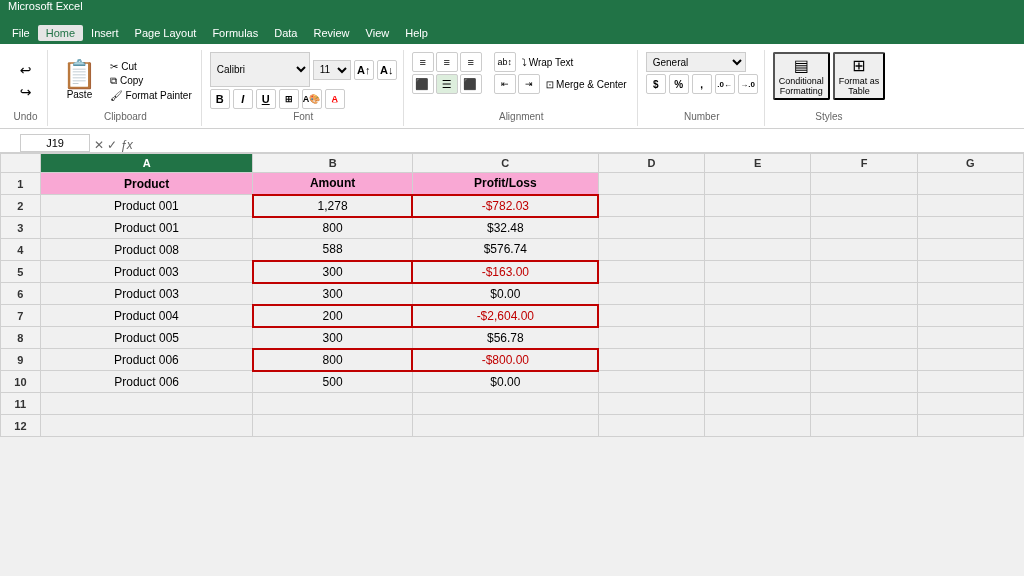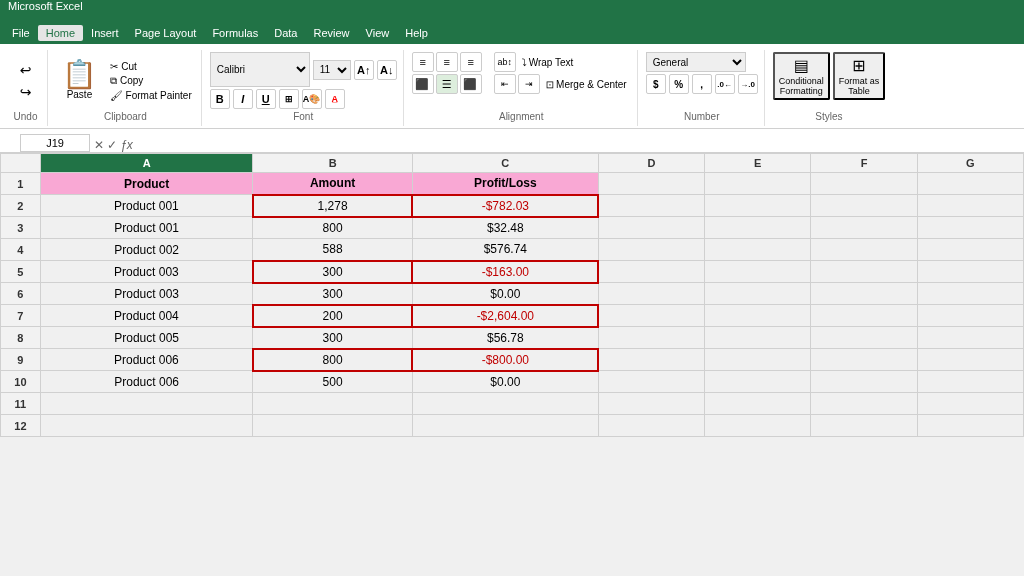--- a/index.html
+++ b/index.html
@@ -539,21 +539,21 @@
             <td class="cell cell-a">Product 001</td>
             <td class="cell cell-b">800</td>
             <td class="cell cell-c">$32.48</td>
             <td class="cell cell-d"></td>
             <td class="cell cell-e"></td>
             <td class="cell cell-f"></td>
             <td class="cell cell-g"></td>
           </tr>
           <tr>
             <th class="row-header">4</th>
-            <td class="cell cell-a">Product 002</td>
+            <td class="cell cell-a">Product 008</td>
             <td class="cell cell-b">588</td>
             <td class="cell cell-c">$576.74</td>
             <td class="cell cell-d"></td>
             <td class="cell cell-e"></td>
             <td class="cell cell-f"></td>
             <td class="cell cell-g"></td>
           </tr>
           <tr>
             <th class="row-header">5</th>
             <td class="cell cell-a">Product 003</td>

